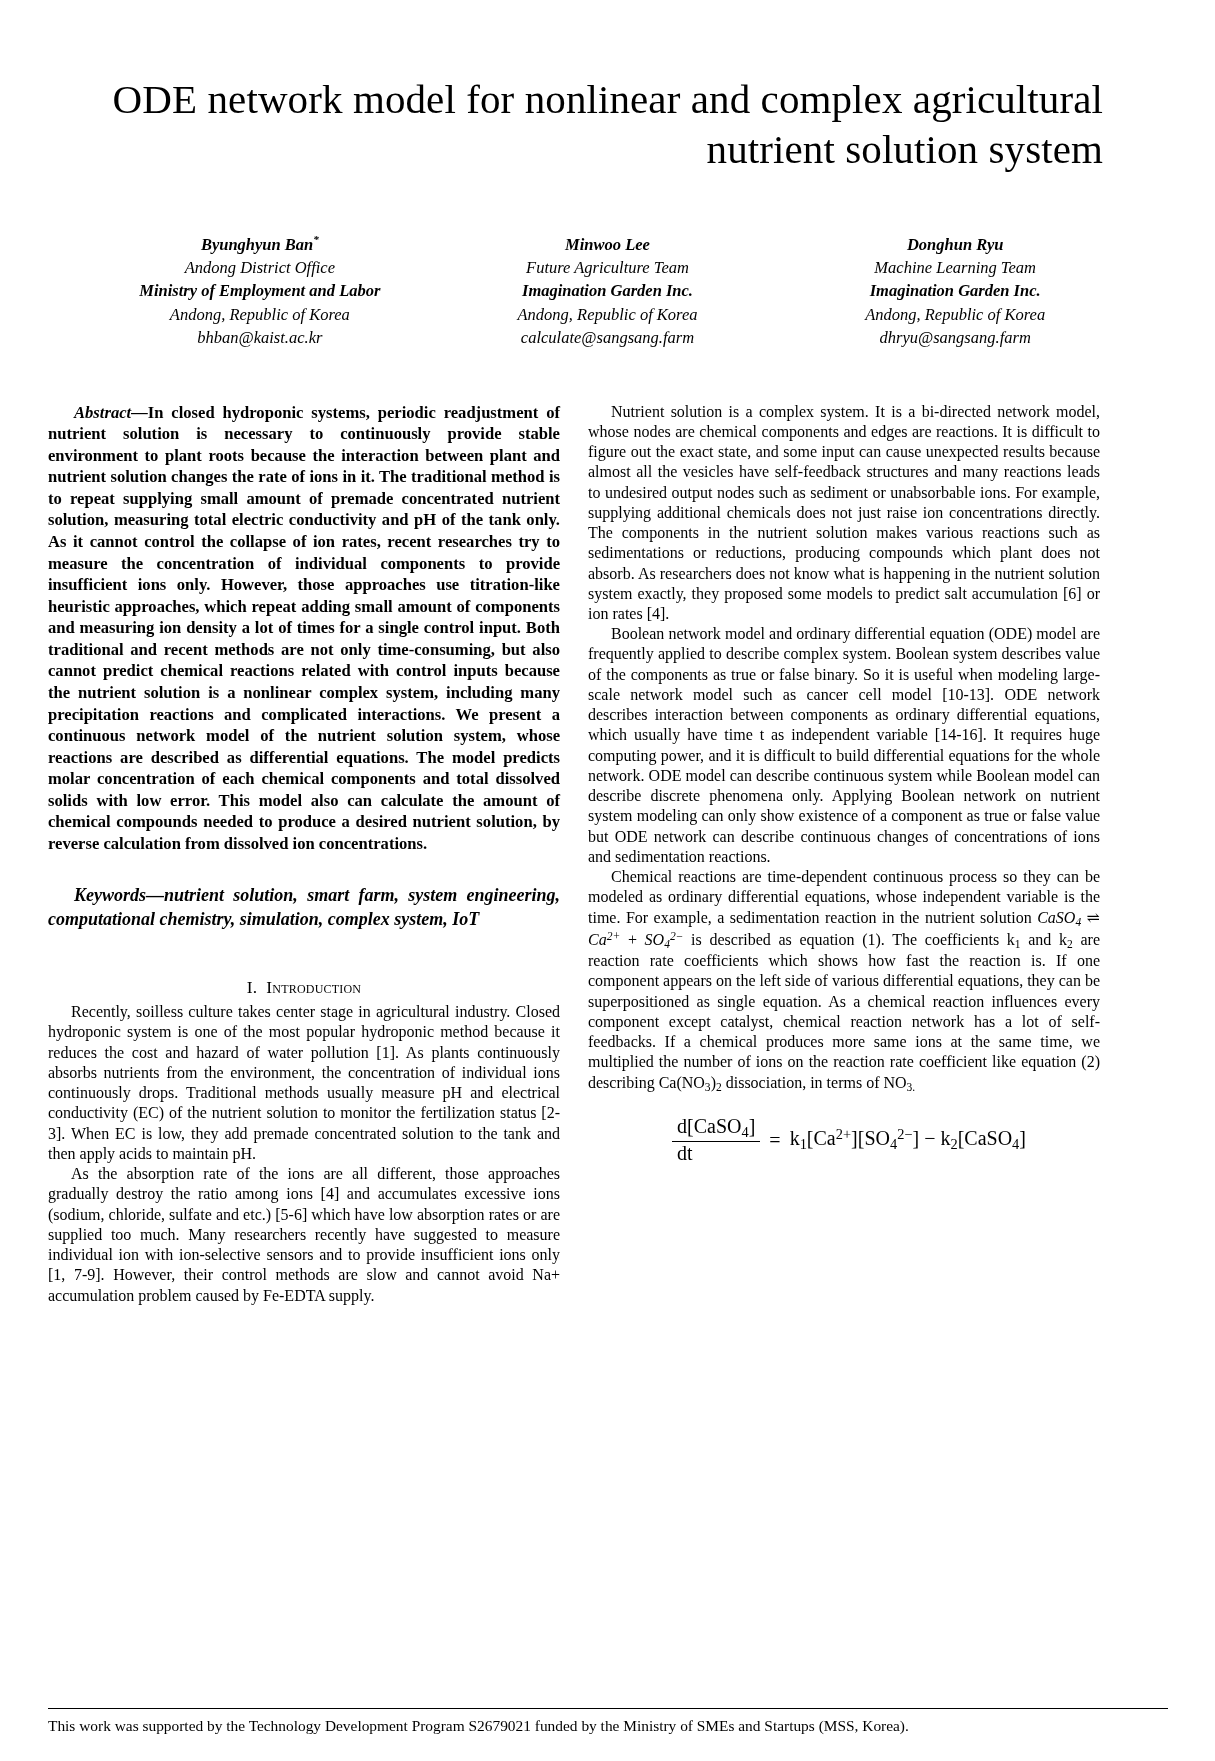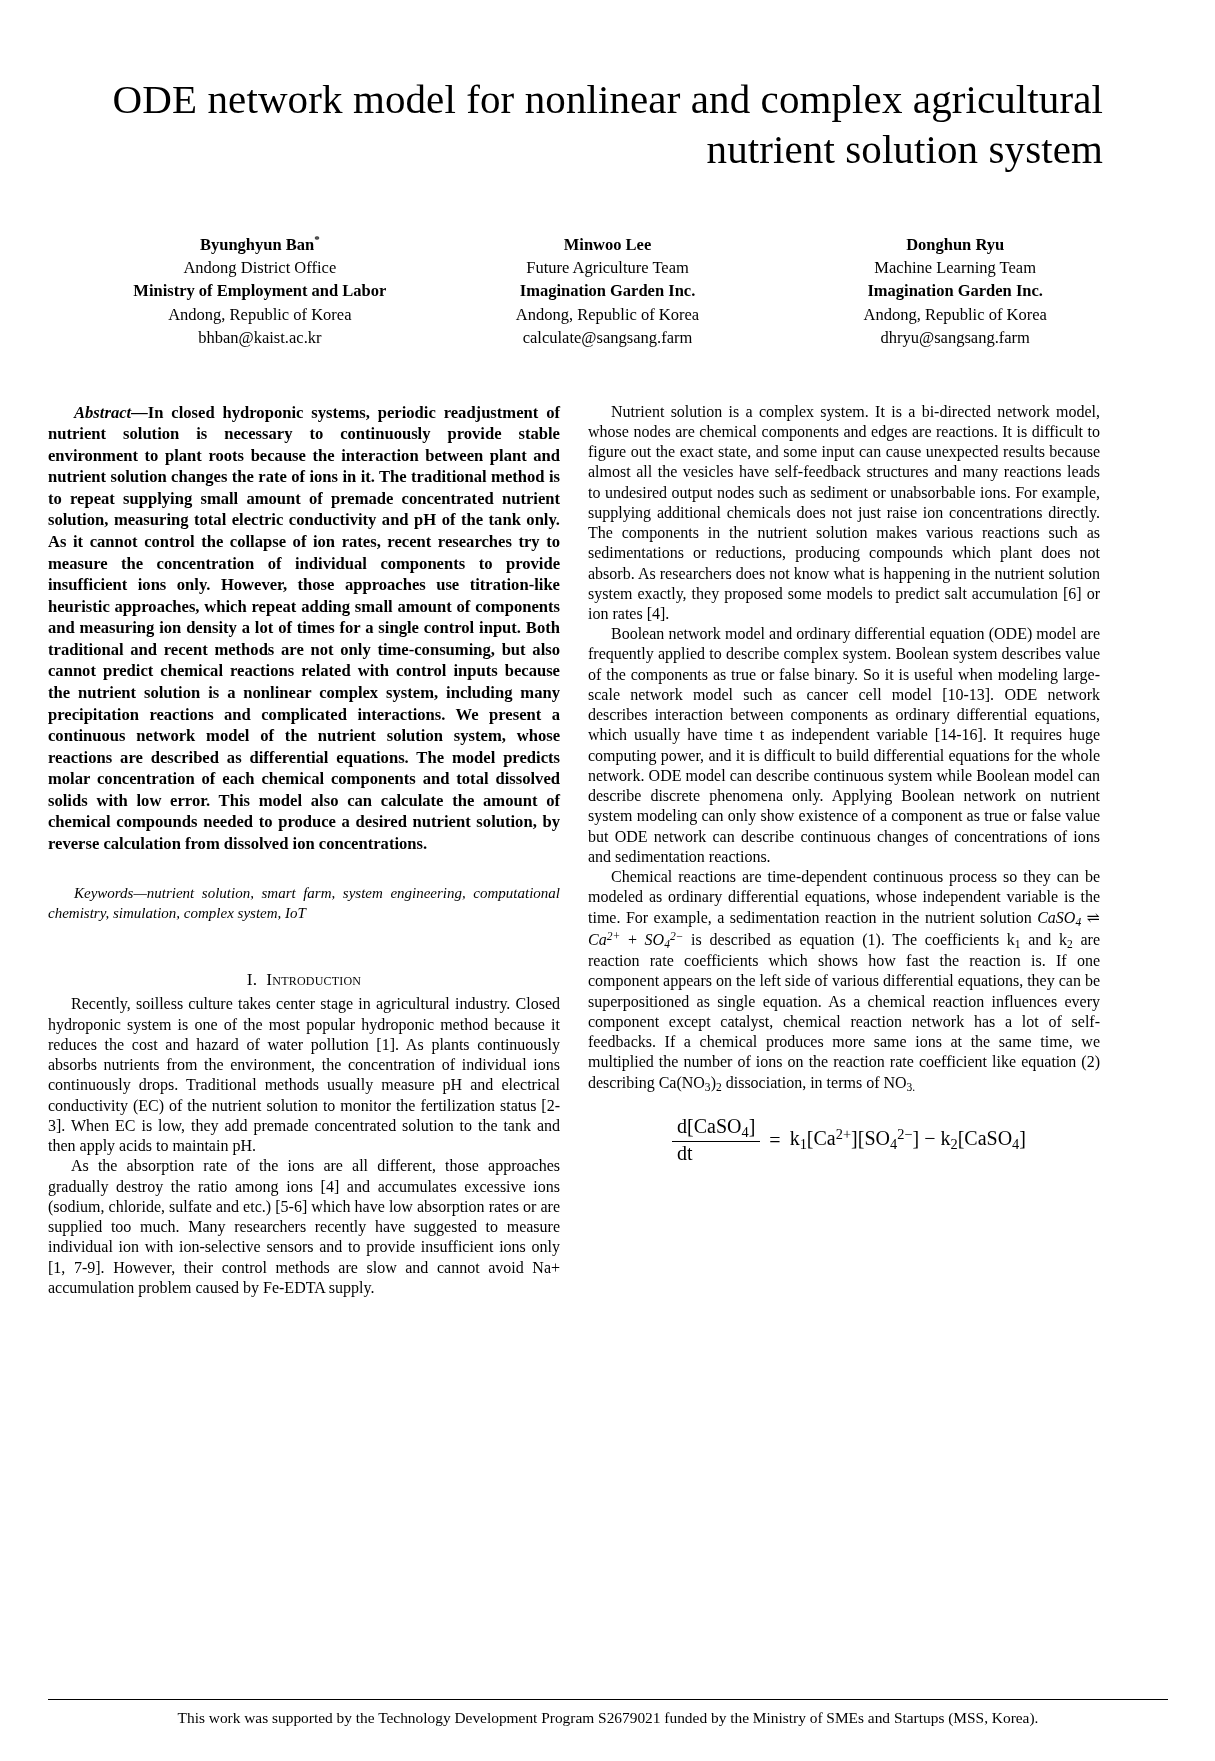--- a/index.html
+++ b/index.html
@@ -36,20 +36,21 @@
     margin: 0;
     letter-spacing: 0.1px;
   }
 
   
   .authors {
     display: flex;
     margin-top: 58px;
     padding: 0 86px;
     box-sizing: border-box;
+    font-style: italic;
   }
   .author {
     flex: 1 1 33.33%;
     text-align: center;
     font-size: 16.5px;
     line-height: 1.42;
   }
   .author .name {
     font-weight: bold;
     font-size: 16.5px;
@@ -91,23 +92,23 @@
     font-size: 16.6px;
     line-height: 1.30;
     margin: 0;
     text-indent: 26px;
   }
   p.abstract .lead {
     font-weight: bold;
     font-style: italic;
   }
   p.keywords {
-    font-weight: normal;
-    font-style: italic;
-    font-size: 15px;
+    font-weight: bold;
+    font-style: italic;
+    font-size: 18px;
     line-height: 1.30;
     text-align: justify;
     margin: 30px 0 0 0;
     text-indent: 26px;
   }
   h2.section-head {
     text-align: center;
     font-weight: normal;
     font-size: 17.4px;
     margin: 46px 0 4px 0;
@@ -169,22 +170,22 @@
   }
   .footnote-rule {
     border: none;
     border-top: 1.2px solid #000;
     margin: 0 0 7px 0;
     width: 1120px;
   }
   .footnote-text {
     font-size: 15.4px;
     line-height: 1.25;
-    margin: 8px;
-    text-align: center;
+    margin: 0;
+    text-align: left;
   }
 </style>
 </head>
 <body>
 
 <div class="page">
 
   <div class="title-block">
     <h1 class="paper-title">ODE network model for nonlinear and complex agricultural nutrient solution system</h1>
   </div>

